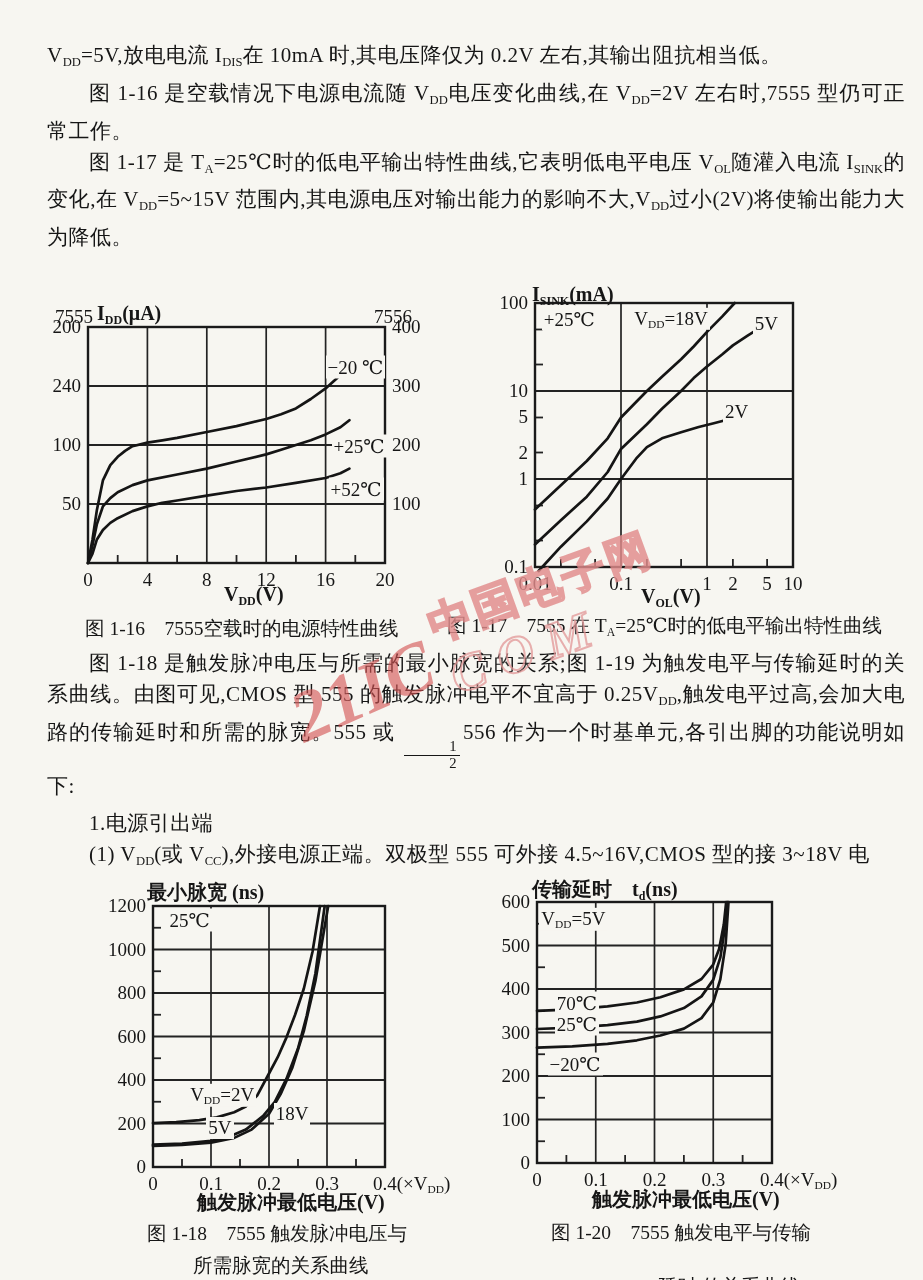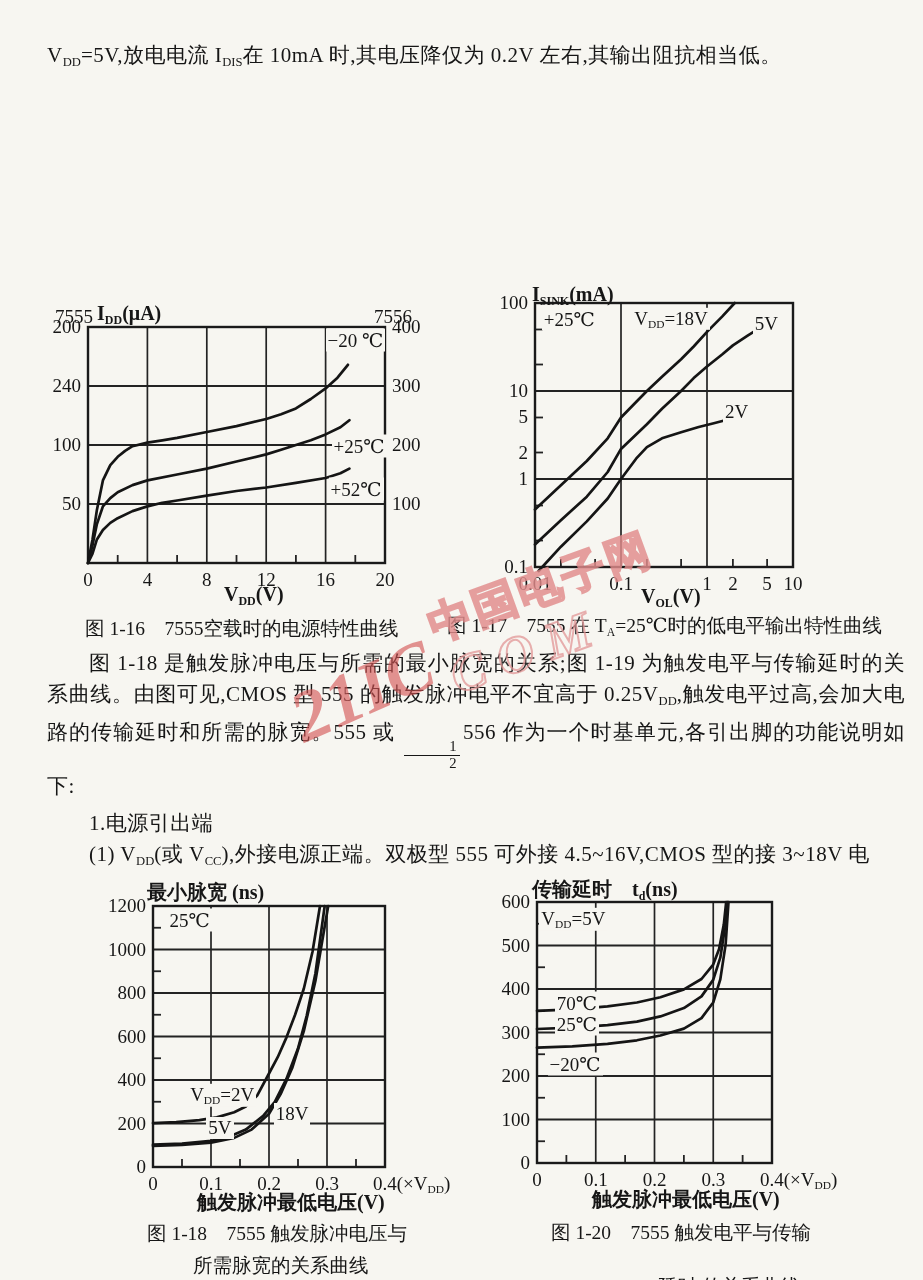--- a/index.html
+++ b/index.html
@@ -39,20 +39,22 @@
     transform:rotate(-20deg);transform-origin:left center;
   }
 </style>
 </head>
 <body>
 
 <div class="page">
 
   <div class="tblock" style="top:40px;">
     <p class="para">V<sub>DD</sub>=5V,放电电流 I<sub>DIS</sub>在 10mA 时,其电压降仅为 0.2V 左右,其输出阻抗相当低。</p>
+    <p class="para indent">图 1-16 是空载情况下电源电流随 V<sub>DD</sub>电压变化曲线,在 V<sub>DD</sub>=2V 左右时,7555 型仍可正常工作。</p>
+    <p class="para indent">图 1-17 是 T<sub>A</sub>=25℃时的低电平输出特性曲线,它表明低电平电压 V<sub>OL</sub>随灌入电流 I<sub>SINK</sub>的变化,在 V<sub>DD</sub>=5~15V 范围内,其电源电压对输出能力的影响不大,V<sub>DD</sub>过小(2V)将使输出能力大为降低。</p>
   </div>
 
   <div class="chart" style="left:40px;top:293px;width:425px;height:330px;">
       <svg width="425" height="330">
         <line x1="107.4" y1="34" x2="107.4" y2="270" stroke="#232323" stroke-width="1.7"></line>
         <line x1="166.8" y1="34" x2="166.8" y2="270" stroke="#232323" stroke-width="1.7"></line>
         <line x1="226.2" y1="34" x2="226.2" y2="270" stroke="#232323" stroke-width="1.7"></line>
         <line x1="285.6" y1="34" x2="285.6" y2="270" stroke="#232323" stroke-width="1.7"></line>
         <line x1="48" y1="211" x2="345" y2="211" stroke="#232323" stroke-width="1.9"></line>
         <line x1="48" y1="152" x2="345" y2="152" stroke="#232323" stroke-width="1.9"></line>
@@ -74,21 +76,21 @@
       <div class="tick" style="left: 285.6px; top: 276px; transform: translateX(-50%);">16</div>
       <div class="tick" style="left: 345px; top: 276px; transform: translateX(-50%);">20</div>
       <div class="tick" style="left: 41px; top: 211px; transform: translate(-100%, -52%);">50</div>
       <div class="tick" style="left: 41px; top: 152px; transform: translate(-100%, -52%);">100</div>
       <div class="tick" style="left: 41px; top: 93px; transform: translate(-100%, -52%);">240</div>
       <div class="tick" style="left: 41px; top: 34px; transform: translate(-100%, -52%);">200</div>
       <div class="tick" style="left: 352px; top: 211px; transform: translateY(-52%);">100</div>
       <div class="tick" style="left: 352px; top: 152px; transform: translateY(-52%);">200</div>
       <div class="tick" style="left: 352px; top: 93px; transform: translateY(-52%);">300</div>
       <div class="tick" style="left: 352px; top: 34px; transform: translateY(-52%);">400</div>
-      <div class="ann" style="left: 285.6px; top: 47px; transform: translateY(-50%); text-align: right;">−20 ℃</div>
+      <div class="ann" style="left: 285.6px; top: 74px; transform: translateY(-50%); text-align: right;">−20 ℃</div>
       <div class="ann" style="left: 291.54px; top: 153.18px; transform: translateY(-50%);">+25℃</div>
       <div class="ann" style="left: 288.57px; top: 195.66px; transform: translateY(-50%);">+52℃</div>
     </div>
   <div class="figlabel" style="left:55px;top:306px;">7555</div>
   <div class="figlabel bold" style="left:97px;top:302px;">I<sub>DD</sub>(μA)</div>
   <div class="figlabel" style="left:374px;top:306px;">7556</div>
   <div class="figlabel bold" style="left:224px;top:583px;">V<sub>DD</sub>(V)</div>
   <div class="caption" style="left:85px;top:615px;">图 1-16　7555空载时的电源特性曲线</div>
 
   <div class="chart" style="left:460px;top:278px;width:430px;height:330px;">

